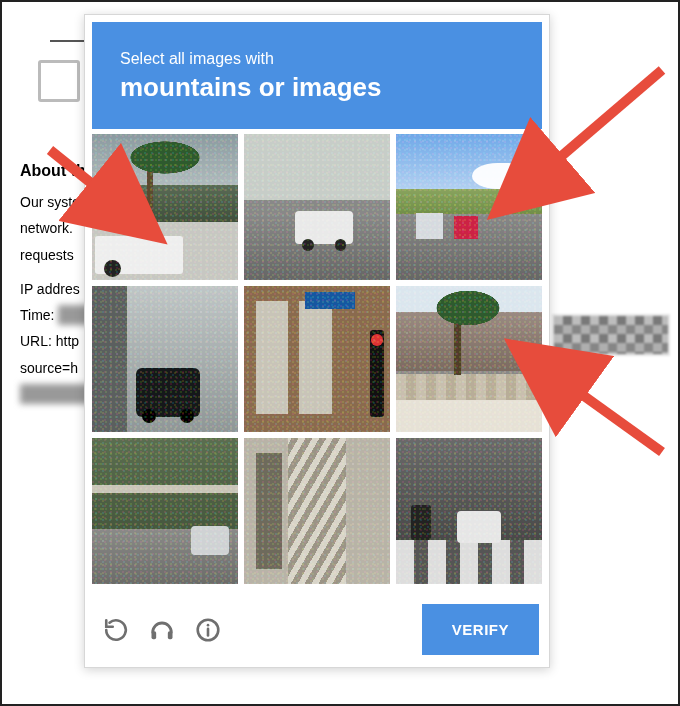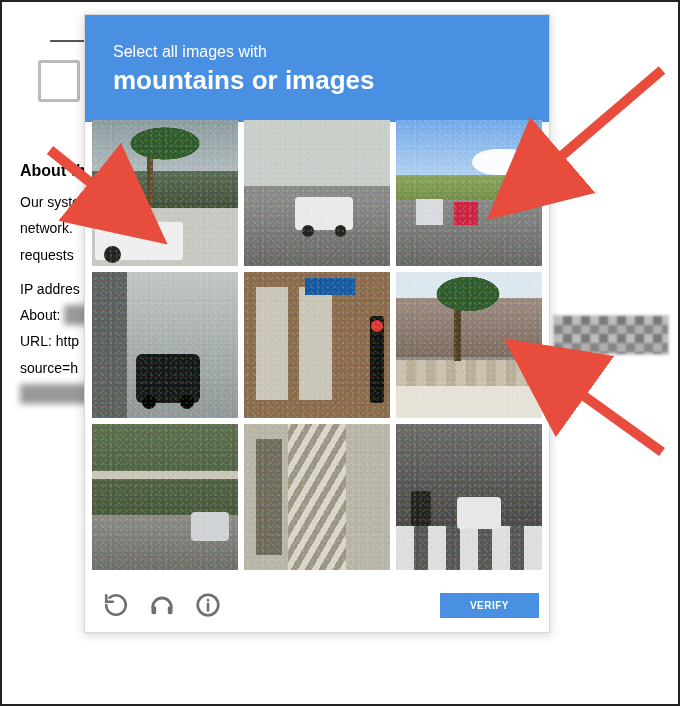--- a/index.html
+++ b/index.html
@@ -51,20 +51,21 @@
       width: 466px;
       background: #fff;
       border: 1px solid #d7d7d7;
       box-shadow: 0 2px 10px rgba(0,0,0,0.18);
       z-index: 10;
     }
     .captcha-header {
       background: #4a90e2;
       color: #fff;
       padding: 28px 22px 26px 28px;
+      margin: 7px;
     }
     .captcha-instruction {
       font-size: 16px;
       font-weight: 400;
       margin-bottom: 4px;
     }
     .captcha-target {
       font-size: 26px;
       font-weight: 700;
     }
@@ -115,24 +116,24 @@
       width: 30px; height: 30px;
       display: flex; align-items:center; justify-content:center;
       color: #6f6f6f;
       cursor: pointer;
     }
     .verify-btn {
       margin-left: auto;
       background: #4a90e2;
       color: #fff;
       border: none;
-      font-size: 10px;
+      font-size: 15px;
       font-weight: 700;
       letter-spacing: .5px;
-      padding: 7px 30px;
+      padding: 17px 30px;
       cursor: pointer;
     }
 
     .arrow {
       position: absolute;
       z-index: 30;
       pointer-events: none;
     }
 
     .pixel-right {
@@ -153,21 +154,21 @@
 
 <div class="page-bg">
   <div class="underline"></div>
   <div class="checkbox-placeholder"></div>
   <div class="about-heading">About th</div>
   <div class="about-text">
     <div class="row">Our syste</div>
     <div class="row">network.</div>
     <div class="row">requests</div>
     <div class="row" style="margin-top:14px">IP addres</div>
-    <div class="row"><span>About:</span> <span class="blur">xxxxxxxx</span></div>
+    <div class="row"><span>Time:</span> <span class="blur">xxxxxxxx</span></div>
     <div class="row">URL: http</div>
     <div class="row">source=h</div>
     <div class="row"><span class="blur">xxxxxxxxxxxx</span></div>
   </div>
 </div>
 
 <div class="pixel-right"></div>
 
 <div class="captcha-panel">
   <div class="captcha-header">

